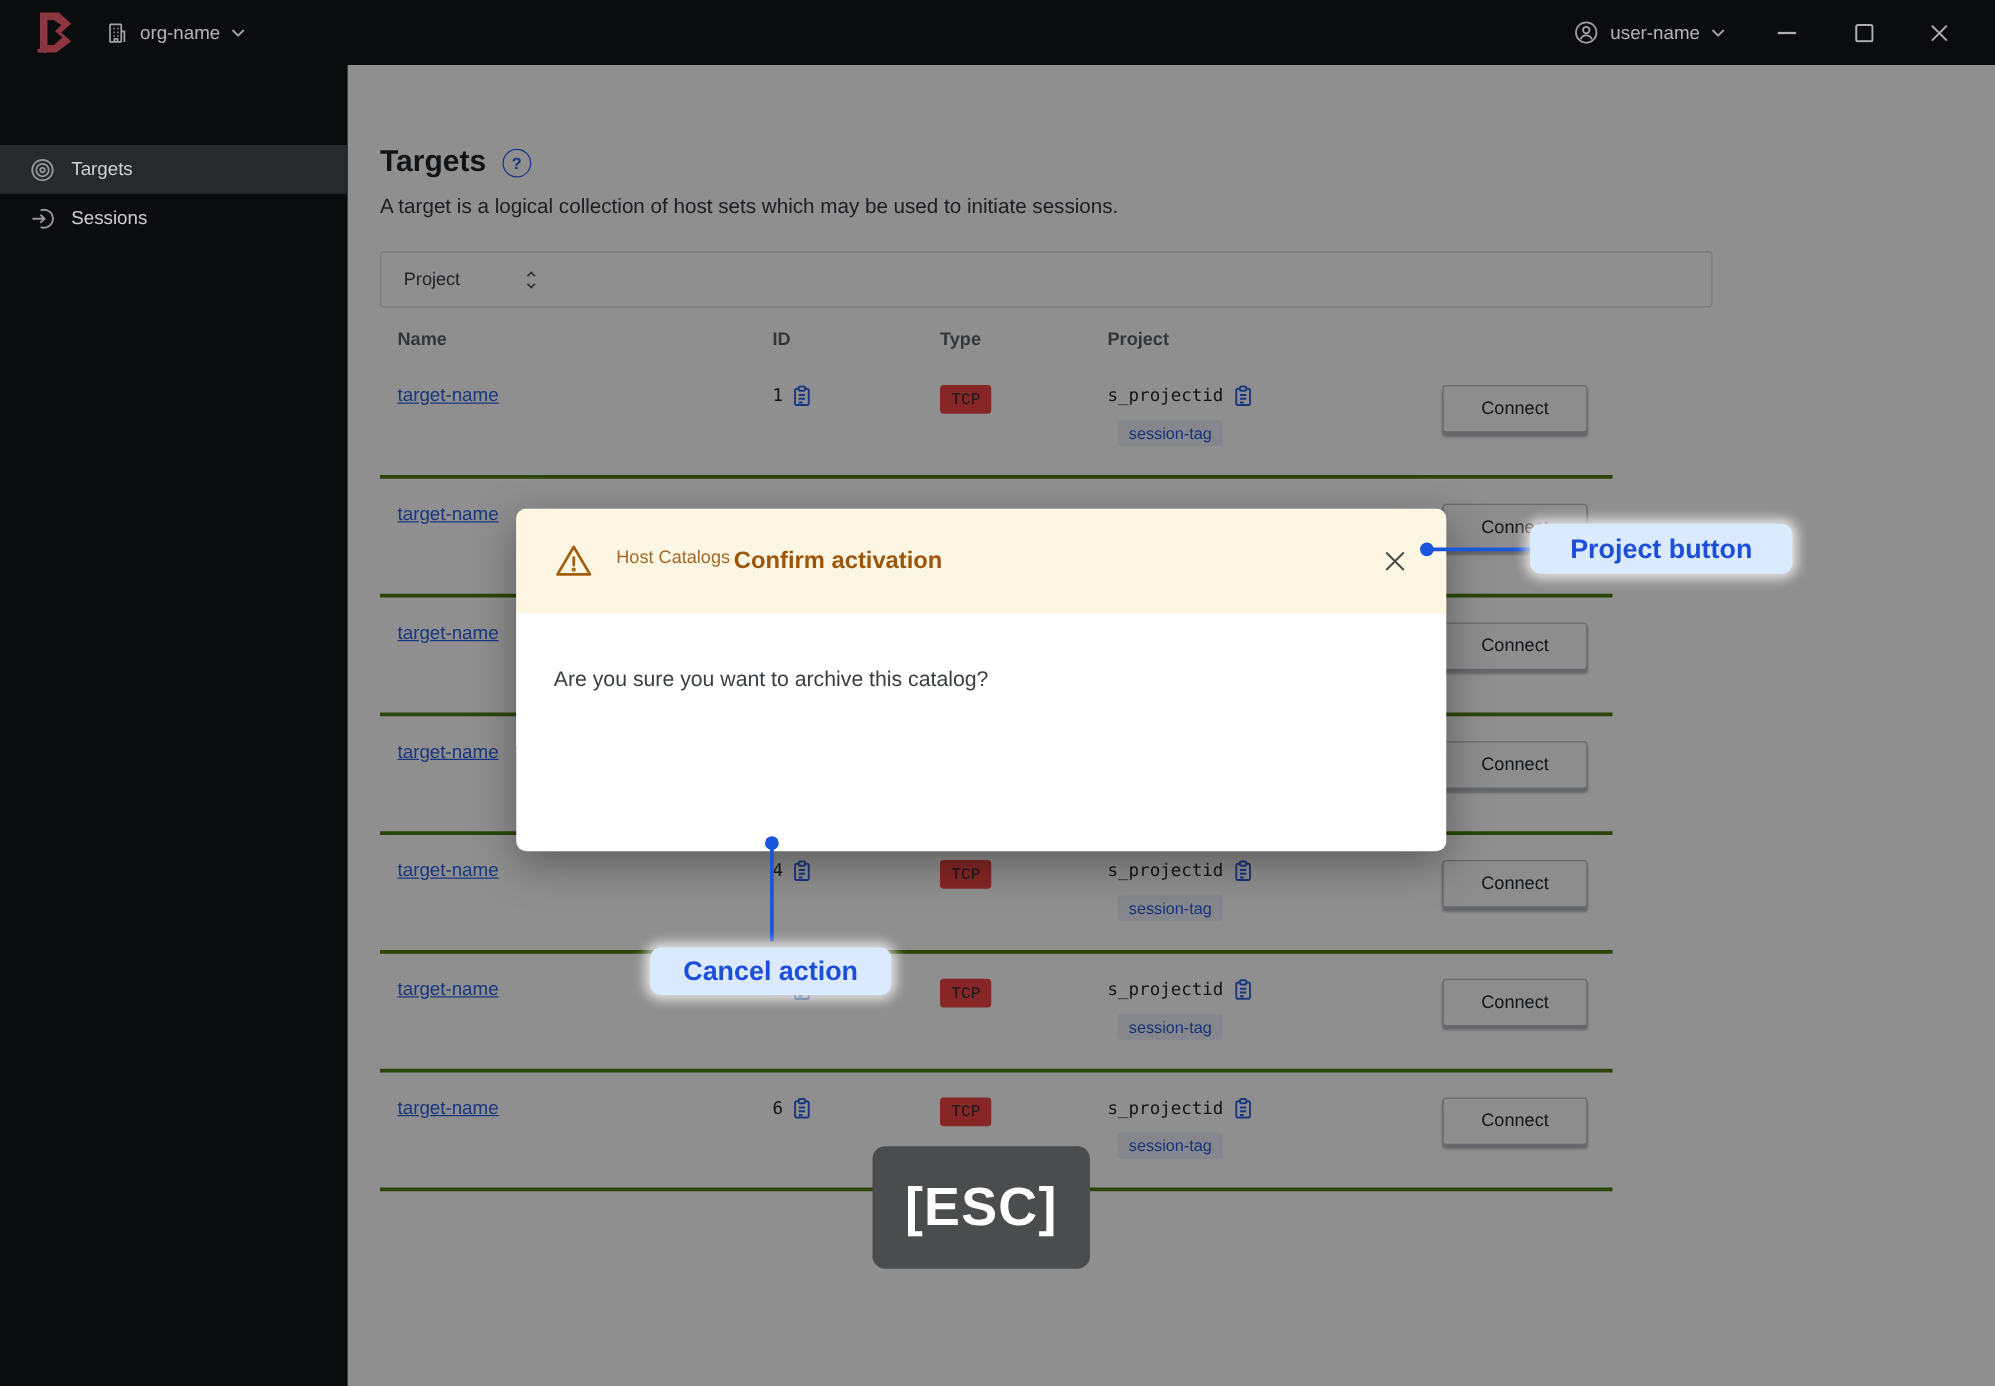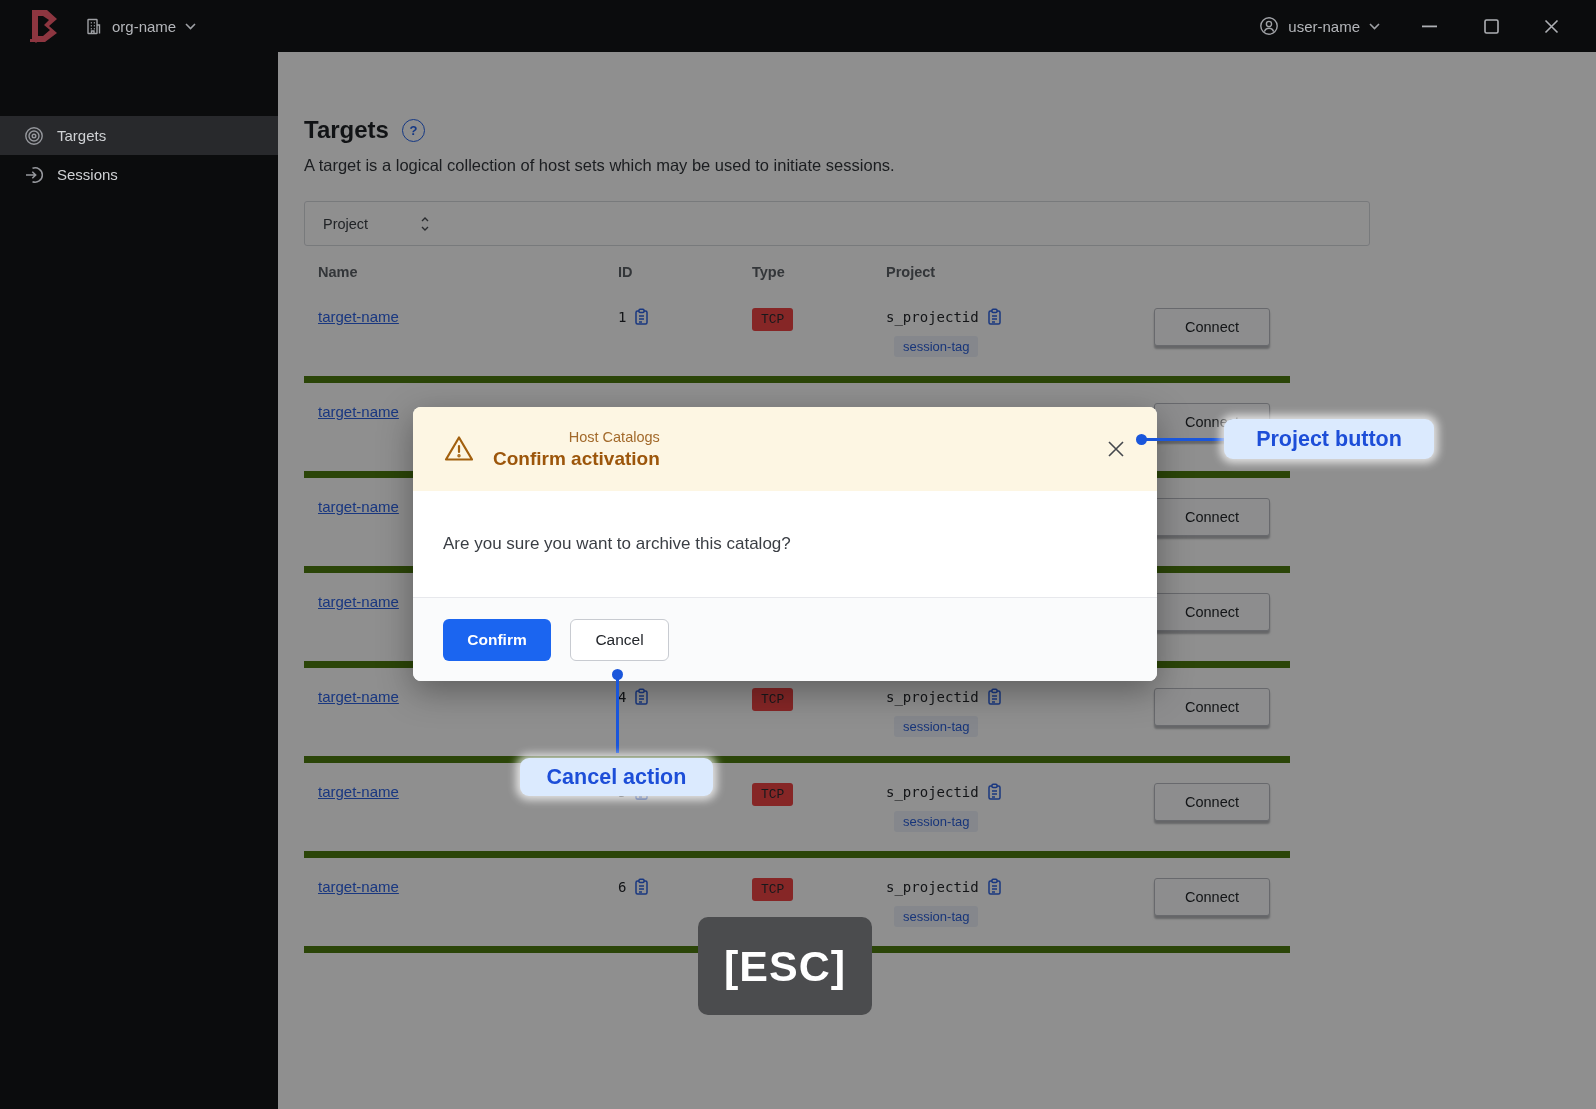--- a/index.html
+++ b/index.html
@@ -37,21 +37,21 @@
   .page-desc { position:absolute; left:26px; top:104px; font-size:16.5px; color:#33373c; }
 
   .filterbar { position:absolute; left:26px; top:149px; width:1066px; height:45px;
                border:1px solid #d7d9de; border-radius:3px; display:flex; align-items:center; }
   .filter-label { margin-left:18px; font-size:14.5px; color:#3c4046; cursor:pointer;
                   display:flex; align-items:center; gap:52px; }
 
   .table { position:absolute; left:26px; top:204px; width:986px; }
   .thead, .trow { display:grid; grid-template-columns:300px 134px 134px 268px 1fr; padding:0 14px; }
   .thead { height:32px; align-items:center; font-size:14.5px; color:#5c6066;font-weight:bold; }
-  .trow { height:95px; border-bottom:7px solid #4d7c0f; padding-top:20px; align-items:start; }
+  .trow { height:95px; border-bottom:3px solid #4d7c0f; padding-top:20px; align-items:start; }
   .trow:first-of-type { border-top:0; }
   .cell-name a { color:#2e63e4; font-size:15px; text-decoration:underline; font-weight:500; }
   .cell-id { display:flex; align-items:center; gap:7px; font-family:"DejaVu Sans Mono", monospace;
              font-size:14px; color:#24272b; }
   .type-badge { display:inline-block; font-family:Liberation Mono, monospace; font-size:13px;
                 color:#2a2d31; background:#ef4444; padding:4px 9px; border-radius:3px; }
   .cell-project { display:flex; flex-direction:column; align-items:flex-start; }
   .proj-line { display:flex; align-items:center; gap:7px; font-family:"DejaVu Sans Mono", monospace;
                font-size:14px; color:#24272b; }
   .tag-badge { margin-top:10px; margin-left:8px; font-size:13px; color:#2b5fd9; background:#edf1f9;
@@ -64,21 +64,21 @@
   
   .dim { position:absolute; left:278px; top:52px; width:1318px; height:1057px;
          background:rgba(0,0,0,0.44); z-index:5; }
 
   
   .modal { position:absolute; left:413px; top:407px; width:744px; height:274px; z-index:10;
            border-radius:8px; box-shadow:0 10px 34px rgba(0,0,0,0.35); background:#ffffff;
            display:flex; flex-direction:column; overflow:hidden; }
   .modal-head { height:84px; background:#fdf6e3; display:flex; align-items:center; padding:0 30px; }
   .warn-icon { width:32px; height:32px; margin-right:18px; flex:none; }
-  .modal-head-text { display:flex; flex-direction:column; gap:3px;align-items:flex-end; }
+  .modal-head-text { display:flex; flex-direction:row; gap:3px; }
   .modal-context { font-size:14.5px; color:#a2692a; }
   .modal-title { font-size:19px; font-weight:700; color:#9c560b; }
   .modal-close { margin-left:auto; width:22px; height:22px; display:flex; align-items:center;
                  justify-content:center; cursor:pointer; }
   .modal-body { height:106px; display:flex; align-items:center; padding:0 30px;
                 font-size:17px; color:#3a3e44; background:#ffffff; }
   .modal-foot { height:84px; background:#fafbfc; border-top:1px solid #e7e8ec; display:flex;
                 align-items:center; padding:0 30px; gap:19px; }
   .btn-confirm { width:108px; height:42px; background:#1b65f0; color:#ffffff; border:none;
                  border-radius:6px; font-size:15.5px; font-weight:600; cursor:pointer; font-family:inherit; }
@@ -394,24 +394,20 @@
         <span class="modal-context">Host Catalogs</span>
         <span class="modal-title">Confirm activation</span>
       </div>
       <span class="modal-close">
         <svg width="18" height="18" viewBox="0 0 18 18" fill="none" stroke="#45484d" stroke-width="1.6">
           <path d="M2 2 L16 16 M16 2 L2 16"></path>
         </svg>
       </span>
     </div>
     <div class="modal-body">Are you sure you want to archive this catalog?</div>
-    <div class="modal-foot">
-      <button class="btn-confirm">Confirm</button>
-      <button class="btn-cancel">Cancel</button>
-    </div>
   </div>
 
   <div class="anno-dot dot-dismiss"></div>
   <div class="anno-line line-dismiss"></div>
   <div class="anno-pill anno-dismiss">Project button</div>
 
   <div class="anno-dot dot-cancel"></div>
   <div class="anno-line line-cancel"></div>
   <div class="anno-pill anno-cancel">Cancel action</div>
 

